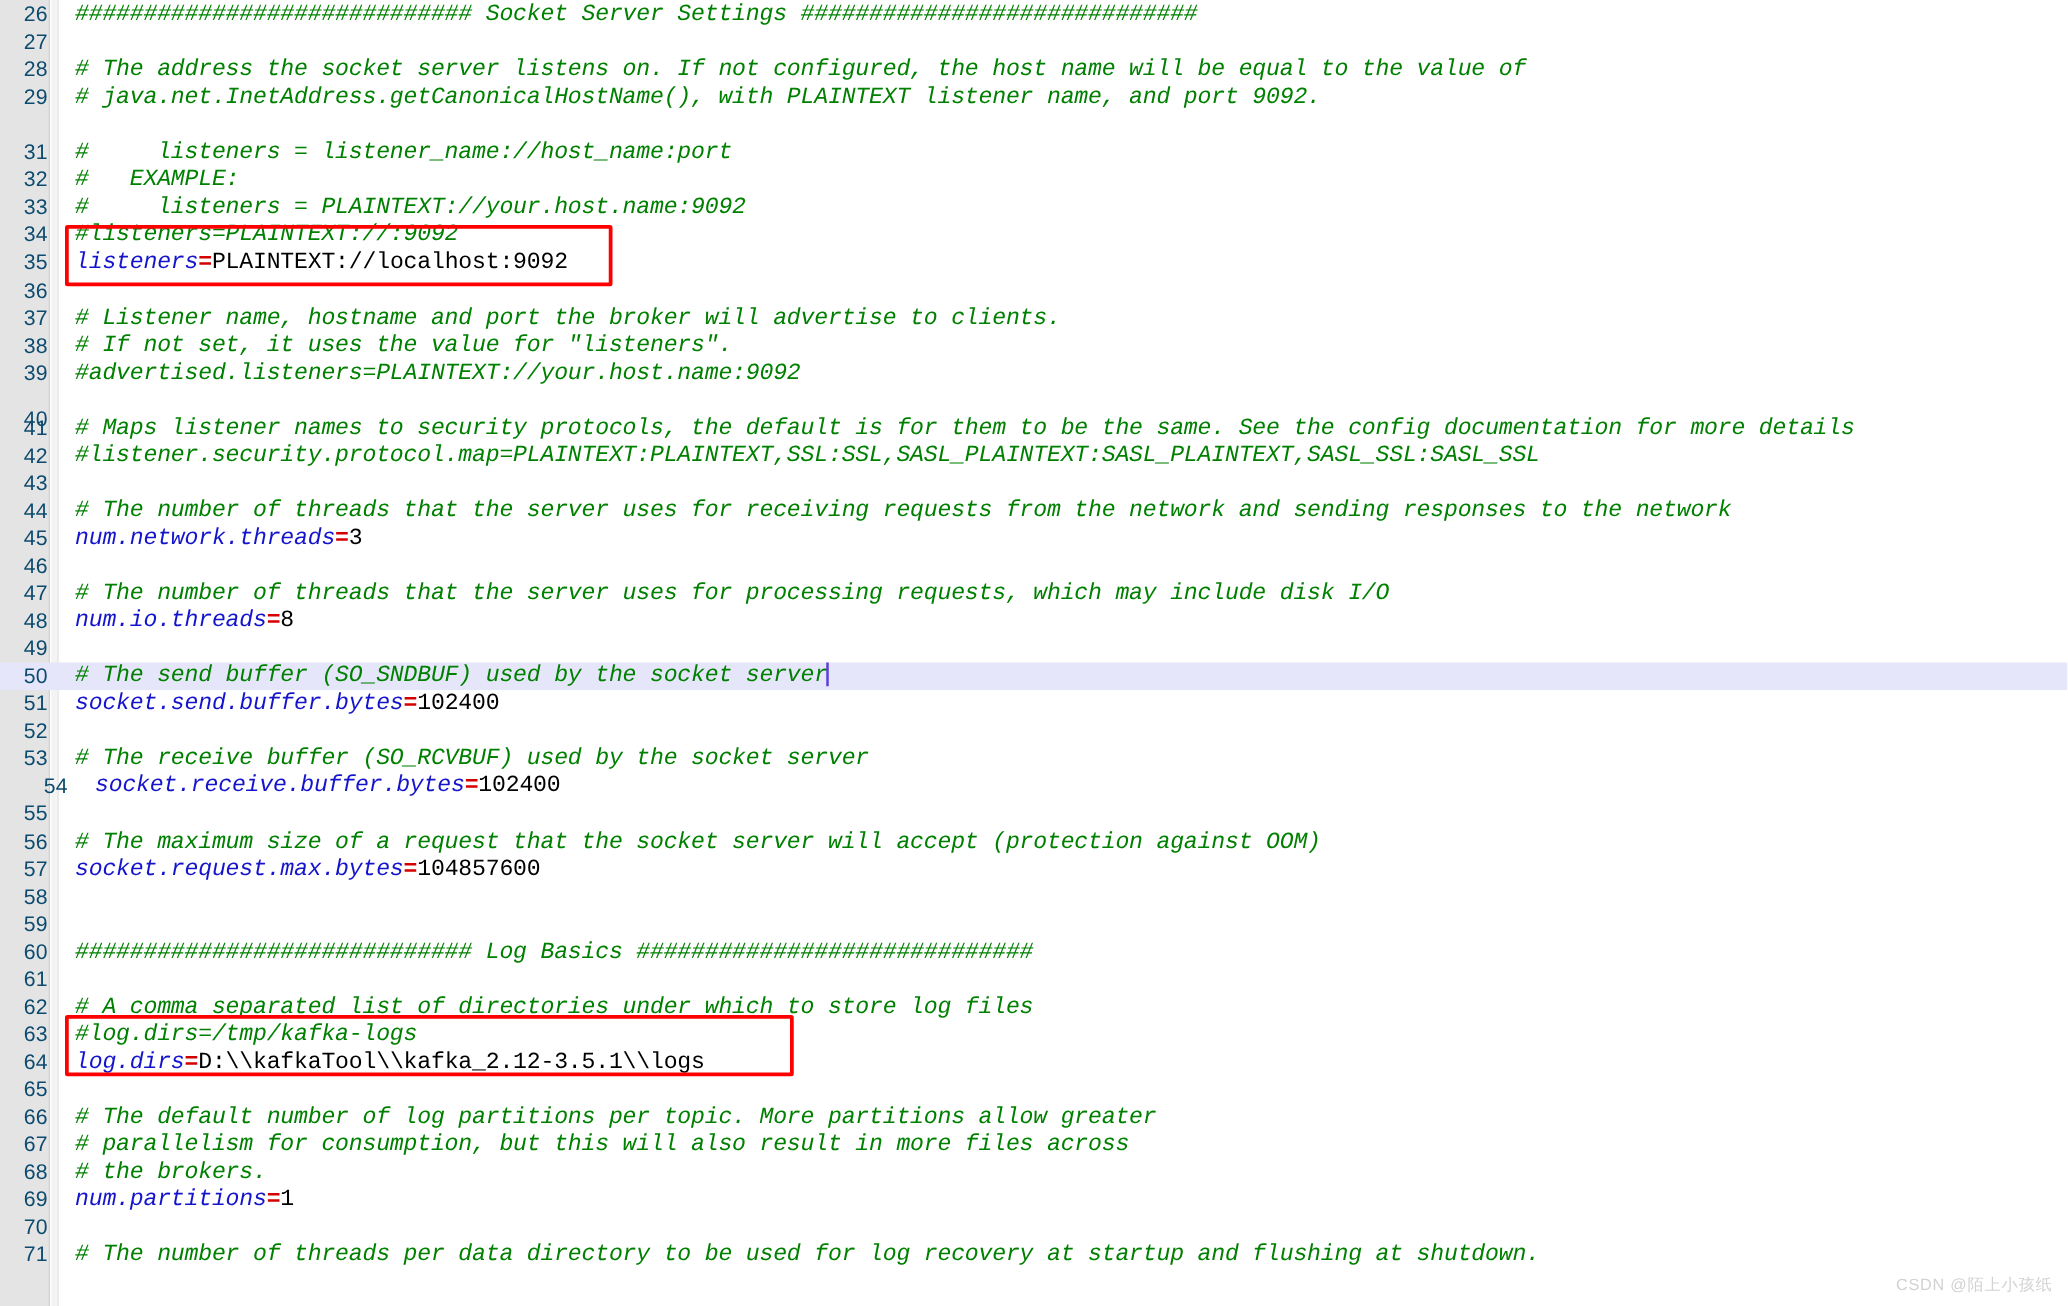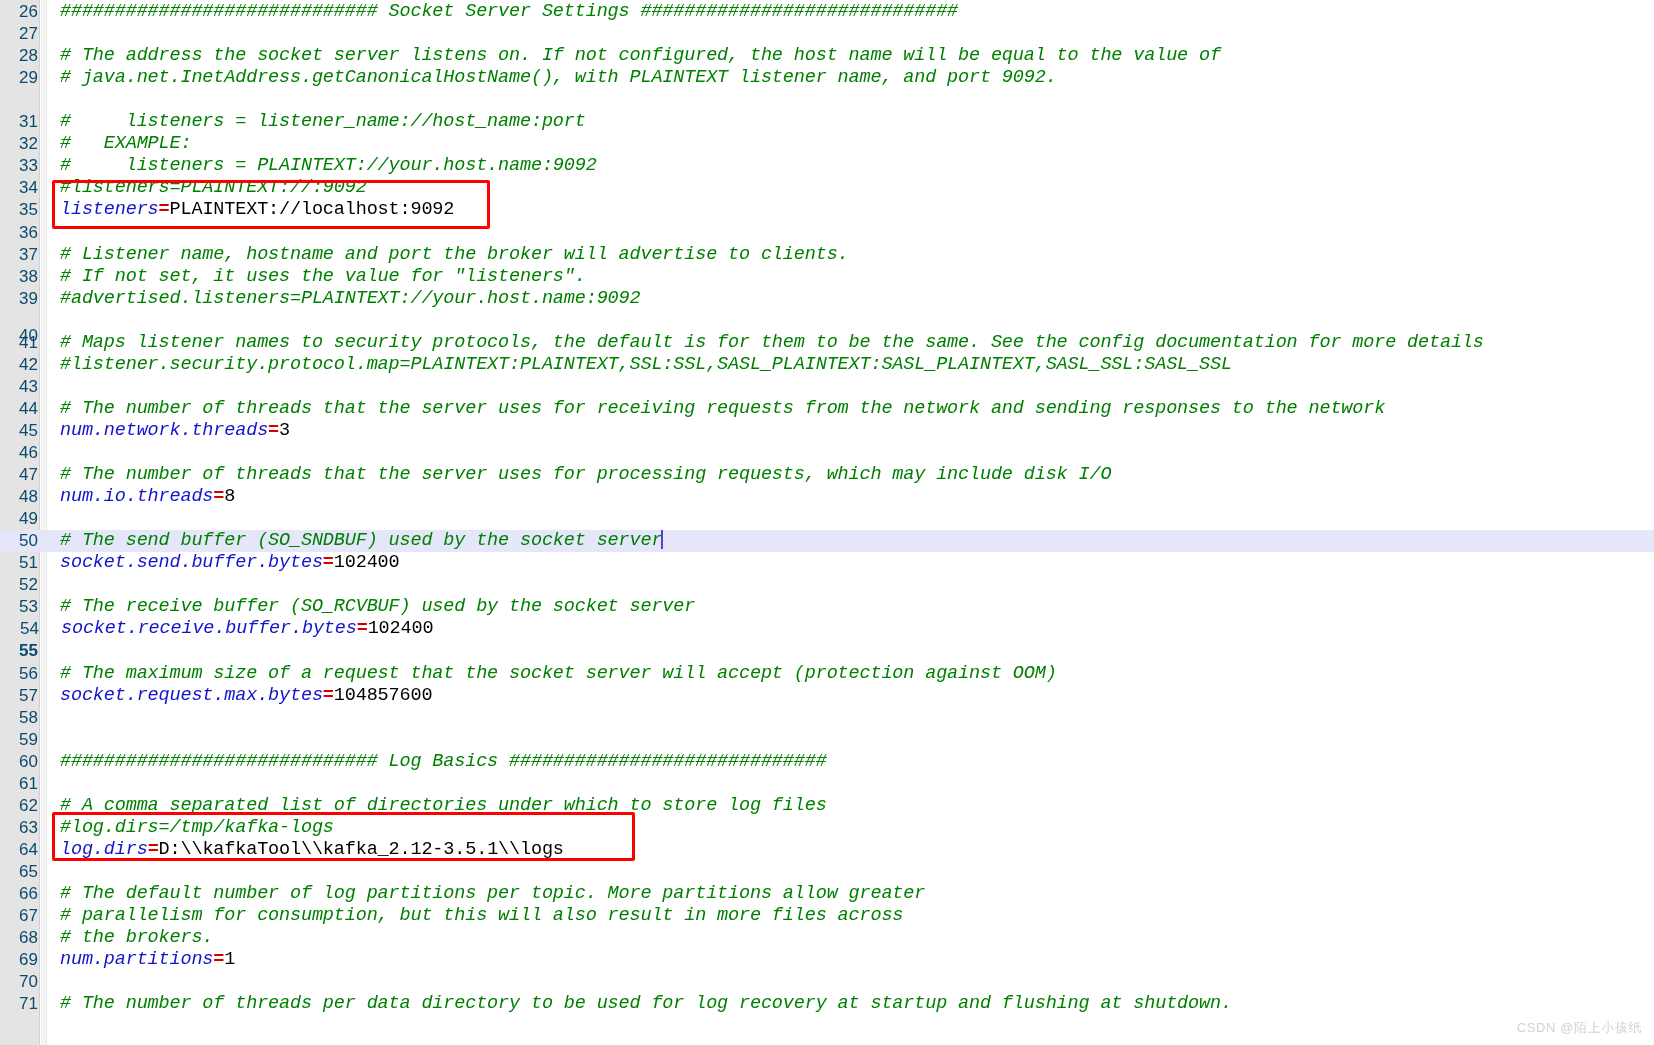--- a/index.html
+++ b/index.html
@@ -151,22 +151,22 @@
       <div class="line" style="position: absolute; left: 0px; right: 0px; top: 397.9px;"><span class="lno">44</span><span class="txt"><span class="cm"># The number of threads that the server uses for receiving requests from the network and sending responses to the network</span></span></div>
       <div class="line" style="position: absolute; left: 0px; right: 0px; top: 419.95px;"><span class="lno">45</span><span class="txt"><span class="key">num.network.threads</span><span class="eq">=</span><span class="val">3</span></span></div>
       <div class="line" style="position: absolute; left: 0px; right: 0px; top: 442px;"><span class="lno">46</span><span class="txt"></span></div>
       <div class="line" style="position: absolute; left: 0px; right: 0px; top: 464.05px;"><span class="lno">47</span><span class="txt"><span class="cm"># The number of threads that the server uses for processing requests, which may include disk I/O</span></span></div>
       <div class="line" style="position: absolute; left: 0px; right: 0px; top: 486.1px;"><span class="lno">48</span><span class="txt"><span class="key">num.io.threads</span><span class="eq">=</span><span class="val">8</span></span></div>
       <div class="line" style="position: absolute; left: 0px; right: 0px; top: 508.15px;"><span class="lno">49</span><span class="txt"></span></div>
       <div class="line cur" style="position: absolute; left: 0px; right: 0px; top: 530.2px;"><span class="lno">50</span><span class="txt"><span class="cm"># The send buffer (SO_SNDBUF) used by the socket server</span><span class="caret"></span></span></div>
       <div class="line" style="position: absolute; left: 0px; right: 0px; top: 552.25px;"><span class="lno">51</span><span class="txt"><span class="key">socket.send.buffer.bytes</span><span class="eq">=</span><span class="val">102400</span></span></div>
       <div class="line" style="position: absolute; left: 0px; right: 0px; top: 574.3px;"><span class="lno">52</span><span class="txt"></span></div>
       <div class="line" style="position: absolute; left: 0px; right: 0px; top: 596.35px;"><span class="lno">53</span><span class="txt"><span class="cm"># The receive buffer (SO_RCVBUF) used by the socket server</span></span></div>
-      <div class="line" style="position: absolute; left: 1px; right: 0px; top: 618.4px;"><span class="lno">54</span><span class="txt"><span class="key">socket.receive.buffer.bytes</span><span class="eq">=</span><span class="val">102400</span></span></div>
-      <div class="line" style="position: absolute; left: 0px; right: 0px; top: 640.45px; font-weight: bold;"><span class="lno">55</span><span class="txt"></span></div>
+      <div class="line" style="position: absolute; left: 16px; right: 0px; top: 618.4px;"><span class="lno">54</span><span class="txt"><span class="key">socket.receive.buffer.bytes</span><span class="eq">=</span><span class="val">102400</span></span></div>
+      <div class="line" style="position: absolute; left: 0px; right: 0px; top: 640.45px;"><span class="lno">55</span><span class="txt"></span></div>
       <div class="line" style="position: absolute; left: 0px; right: 0px; top: 662.5px;"><span class="lno">56</span><span class="txt"><span class="cm"># The maximum size of a request that the socket server will accept (protection against OOM)</span></span></div>
       <div class="line" style="position: absolute; left: 0px; right: 0px; top: 684.55px;"><span class="lno">57</span><span class="txt"><span class="key">socket.request.max.bytes</span><span class="eq">=</span><span class="val">104857600</span></span></div>
       <div class="line" style="position: absolute; left: 0px; right: 0px; top: 706.6px;"><span class="lno">58</span><span class="txt"></span></div>
       <div class="line" style="position: absolute; left: 0px; right: 0px; top: 728.65px;"><span class="lno">59</span><span class="txt"></span></div>
       <div class="line" style="position: absolute; left: 0px; right: 0px; top: 750.7px;"><span class="lno">60</span><span class="txt"><span class="cm">############################# Log Basics #############################</span></span></div>
       <div class="line" style="position: absolute; left: 0px; right: 0px; top: 772.75px;"><span class="lno">61</span><span class="txt"></span></div>
       <div class="line" style="position: absolute; left: 0px; right: 0px; top: 794.8px;"><span class="lno">62</span><span class="txt"><span class="cm"># A comma separated list of directories under which to store log files</span></span></div>
       <div class="line" style="position: absolute; left: 0px; right: 0px; top: 816.85px;"><span class="lno">63</span><span class="txt"><span class="cm">#log.dirs=/tmp/kafka-logs</span></span></div>
       <div class="line" style="position: absolute; left: 0px; right: 0px; top: 838.9px;"><span class="lno">64</span><span class="txt"><span class="key">log.dirs</span><span class="eq">=</span><span class="val">D:\\kafkaTool\\kafka_2.12-3.5.1\\logs</span></span></div>
       <div class="line" style="position: absolute; left: 0px; right: 0px; top: 860.95px;"><span class="lno">65</span><span class="txt"></span></div>

